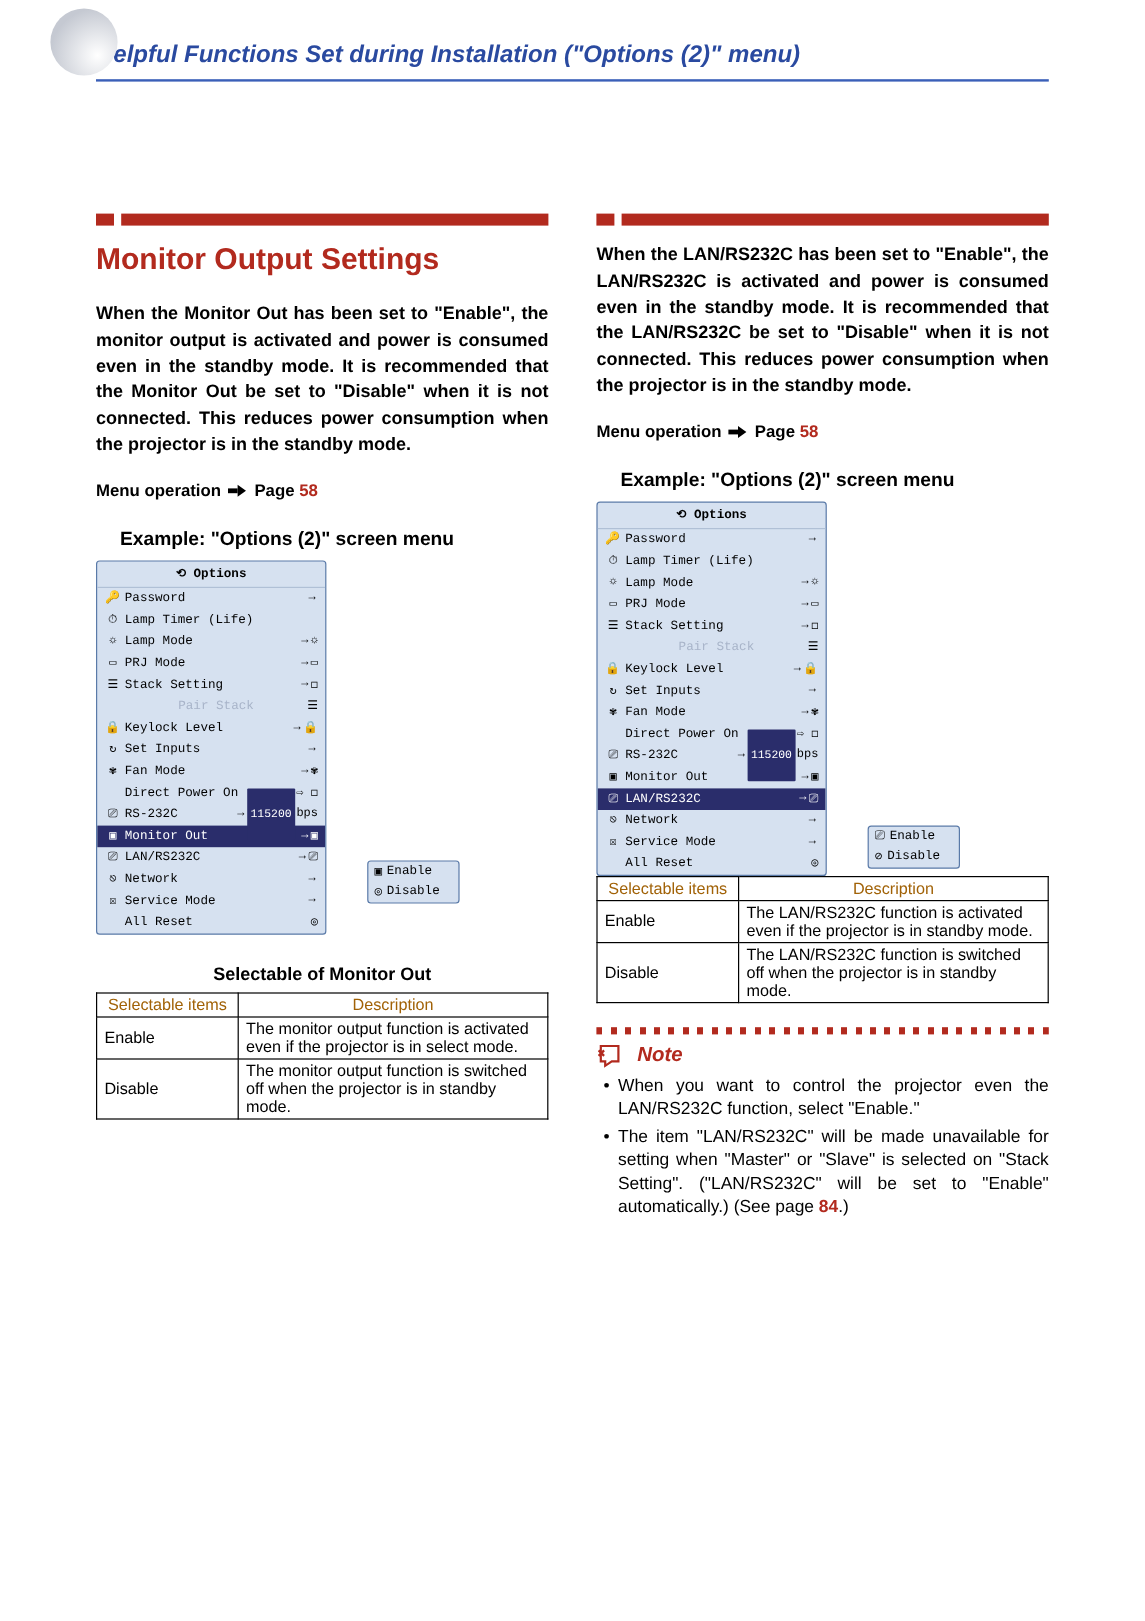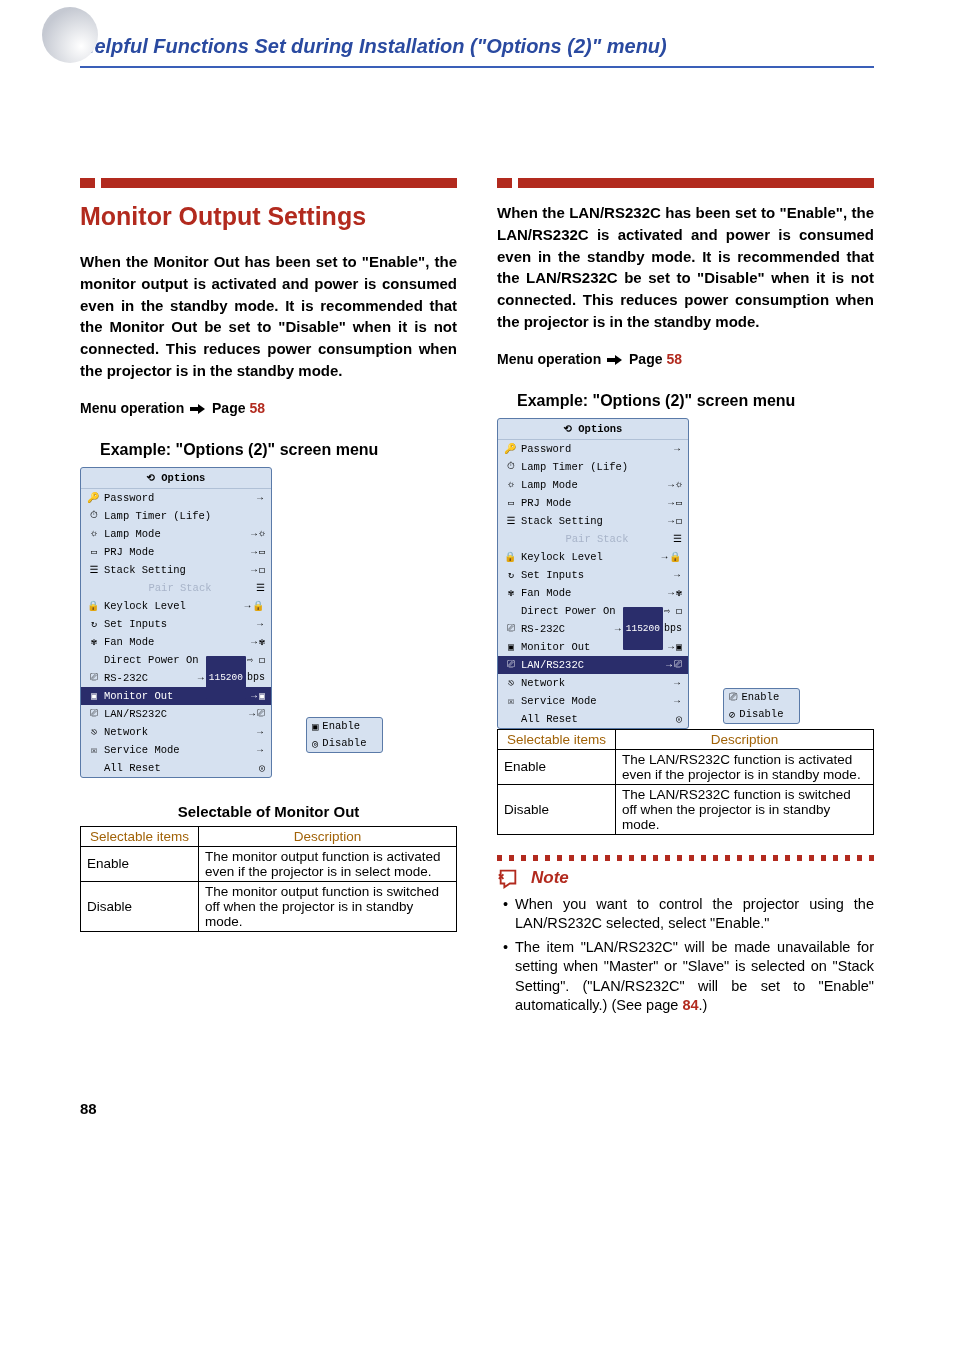--- a/index.html
+++ b/index.html
@@ -581,20 +581,19 @@
 
       <div class="note-sep"></div>
       <div class="note-label">
         <svg viewBox="0 0 24 24">
             <path fill="none" stroke="#b22a1e" stroke-width="2" d="M4 4 L20 4 L20 18 L14 18 L8 22 L8 18 L4 18 Z"></path>
             <path stroke="#b22a1e" stroke-width="2" d="M2 8 L7 13 M7 8 L2 13"></path>
           </svg>
         <span>Note</span>
       </div>
       <ul class="notes">
-        <li>When you want to control the projector using the LAN/RS232C selected, select "Enable."</li>
+        <li>When you want to control the projector even the LAN/RS232C function, select "Enable."</li>
         <li><span>The item "LAN/RS232C" will be made unavailable for setting when "Master" or "Slave" is selected on "Stack Setting". ("LAN/RS232C" will be set to "Enable" automatically.) (See page </span><span class="pageref" style="font-weight:bold;">84</span><span>.)</span></li>
       </ul>
     </div>
   </div>
 
-  <div class="pagenum">88</div>
 </div>
 
 </body></html>

